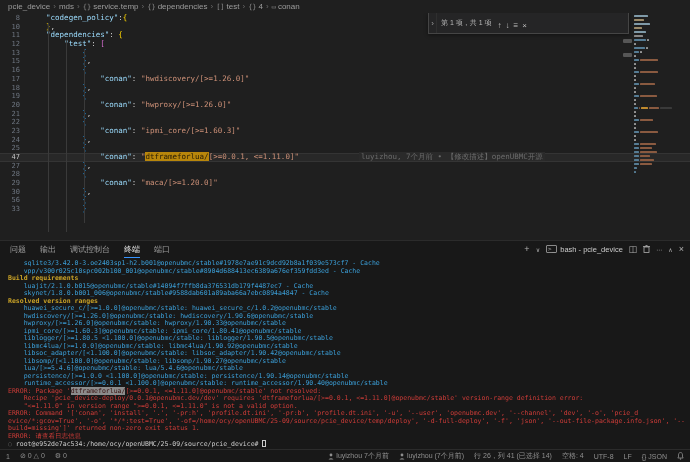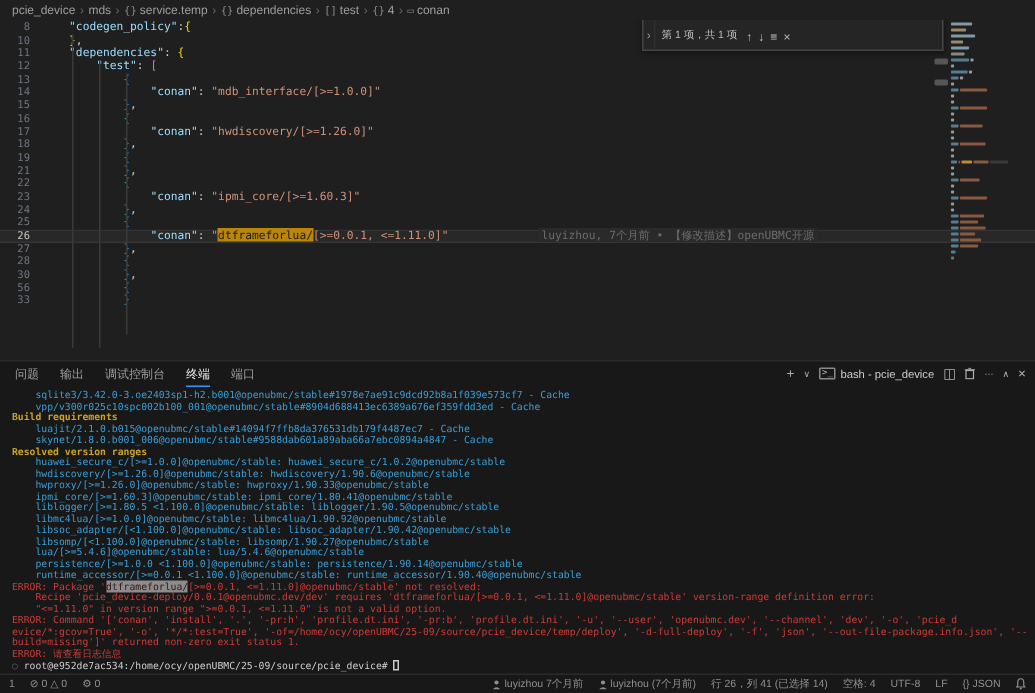--- a/index.html
+++ b/index.html
@@ -113,34 +113,35 @@
 <div class="editor">
   <div class="guide" style="left:48px;top:10px;height:209px;"></div>
   <div class="guide" style="left:66px;top:27px;height:192px;"></div>
   <div class="guide" style="left:84px;top:36px;height:174px;"></div>
   <div id="code">
       <div class="code-line"><span class="gutter">8</span><span class="lctext"><span class="c-w">    </span><span class="c-k">"codegen_policy"</span><span class="c-w">:</span><span class="c-g">{</span></span></div>
       <div class="code-line"><span class="gutter">10</span><span class="lctext"><span class="c-w">    </span><span class="c-g">}</span><span class="c-w">,</span></span></div>
       <div class="code-line"><span class="gutter">11</span><span class="lctext"><span class="c-w">    </span><span class="c-k">"dependencies"</span><span class="c-w">: </span><span class="c-g">{</span></span></div>
       <div class="code-line"><span class="gutter">12</span><span class="lctext"><span class="c-w">        </span><span class="c-k">"test"</span><span class="c-w">: </span><span class="c-p">[</span></span></div>
       <div class="code-line"><span class="gutter">13</span><span class="lctext"><span class="c-w">            </span><span class="c-u">{</span></span></div>
-      <div class="code-line"><span class="gutter">14</span><span class="lctext"><span class="c-w">                </span><span class="c-k">"conan"</span><span class="c-w">: </span><span class="c-s">"mdb_interface/[&gt;=1.0.0]"</span></span></div>
       <div class="code-line"><span class="gutter">15</span><span class="lctext"><span class="c-w">            </span><span class="c-u">}</span><span class="c-w">,</span></span></div>
       <div class="code-line"><span class="gutter">16</span><span class="lctext"><span class="c-w">            </span><span class="c-u">{</span></span></div>
       <div class="code-line"><span class="gutter">17</span><span class="lctext"><span class="c-w">                </span><span class="c-k">"conan"</span><span class="c-w">: </span><span class="c-s">"hwdiscovery/[&gt;=1.26.0]"</span></span></div>
       <div class="code-line"><span class="gutter">18</span><span class="lctext"><span class="c-w">            </span><span class="c-u">}</span><span class="c-w">,</span></span></div>
       <div class="code-line"><span class="gutter">19</span><span class="lctext"><span class="c-w">            </span><span class="c-u">{</span></span></div>
+      <div class="code-line"><span class="gutter">20</span><span class="lctext"><span class="c-w">                </span><span class="c-k">"conan"</span><span class="c-w">: </span><span class="c-s">"hwproxy/[&gt;=1.26.0]"</span></span></div>
       <div class="code-line"><span class="gutter">21</span><span class="lctext"><span class="c-w">            </span><span class="c-u">}</span><span class="c-w">,</span></span></div>
       <div class="code-line"><span class="gutter">22</span><span class="lctext"><span class="c-w">            </span><span class="c-u">{</span></span></div>
       <div class="code-line"><span class="gutter">23</span><span class="lctext"><span class="c-w">                </span><span class="c-k">"conan"</span><span class="c-w">: </span><span class="c-s">"ipmi_core/[&gt;=1.60.3]"</span></span></div>
       <div class="code-line"><span class="gutter">24</span><span class="lctext"><span class="c-w">            </span><span class="c-u">}</span><span class="c-w">,</span></span></div>
       <div class="code-line"><span class="gutter">25</span><span class="lctext"><span class="c-w">            </span><span class="c-u">{</span></span></div>
-      <div class="code-line cur"><span class="gutter">26</span><span class="lctext"><span class="c-w">                </span><span class="c-k">"conan"</span><span class="c-w">: </span><span class="c-s">"</span><span class="c-m">dtframeforlua/</span><span class="c-s">[&gt;=0.0.1, &lt;=1.11.0]"</span><span class="c-bl">luyizhou, 7个月前 • 【修改描述】openUBMC开源</span></span></div>
+      <div class="code-line cur"><span class="gutter">47</span><span class="lctext"><span class="c-w">                </span><span class="c-k">"conan"</span><span class="c-w">: </span><span class="c-s">"</span><span class="c-m">dtframeforlua/</span><span class="c-s">[&gt;=0.0.1, &lt;=1.11.0]"</span><span class="c-bl">luyizhou, 7个月前 • 【修改描述】openUBMC开源</span></span></div>
       <div class="code-line"><span class="gutter">27</span><span class="lctext"><span class="c-w">            </span><span class="c-u">}</span><span class="c-w">,</span></span></div>
       <div class="code-line"><span class="gutter">28</span><span class="lctext"><span class="c-w">            </span><span class="c-u">{</span></span></div>
+      <div class="code-line"><span class="gutter">29</span><span class="lctext"><span class="c-w">                </span><span class="c-k">"conan"</span><span class="c-w">: </span><span class="c-s">"maca/[&gt;=1.20.0]"</span></span></div>
       <div class="code-line"><span class="gutter">30</span><span class="lctext"><span class="c-w">            </span><span class="c-u">}</span><span class="c-w">,</span></span></div>
       <div class="code-line"><span class="gutter">56</span><span class="lctext"><span class="c-w">            </span><span class="c-u">{</span></span></div>
       <div class="code-line"><span class="gutter">33</span><span class="lctext"><span class="c-w">            </span><span class="c-u">}</span></span></div>
     </div>
   <div class="ruler-mark" style="right:58px;top:26px;"></div>
   <div class="ruler-mark" style="right:58px;top:40px;"></div>
   <div class="minimap" id="minimap">
       <div class="mm-row">
         <div class="mm-bar" style="width: 14px; background: rgb(127, 154, 168);"></div>
       </div>

